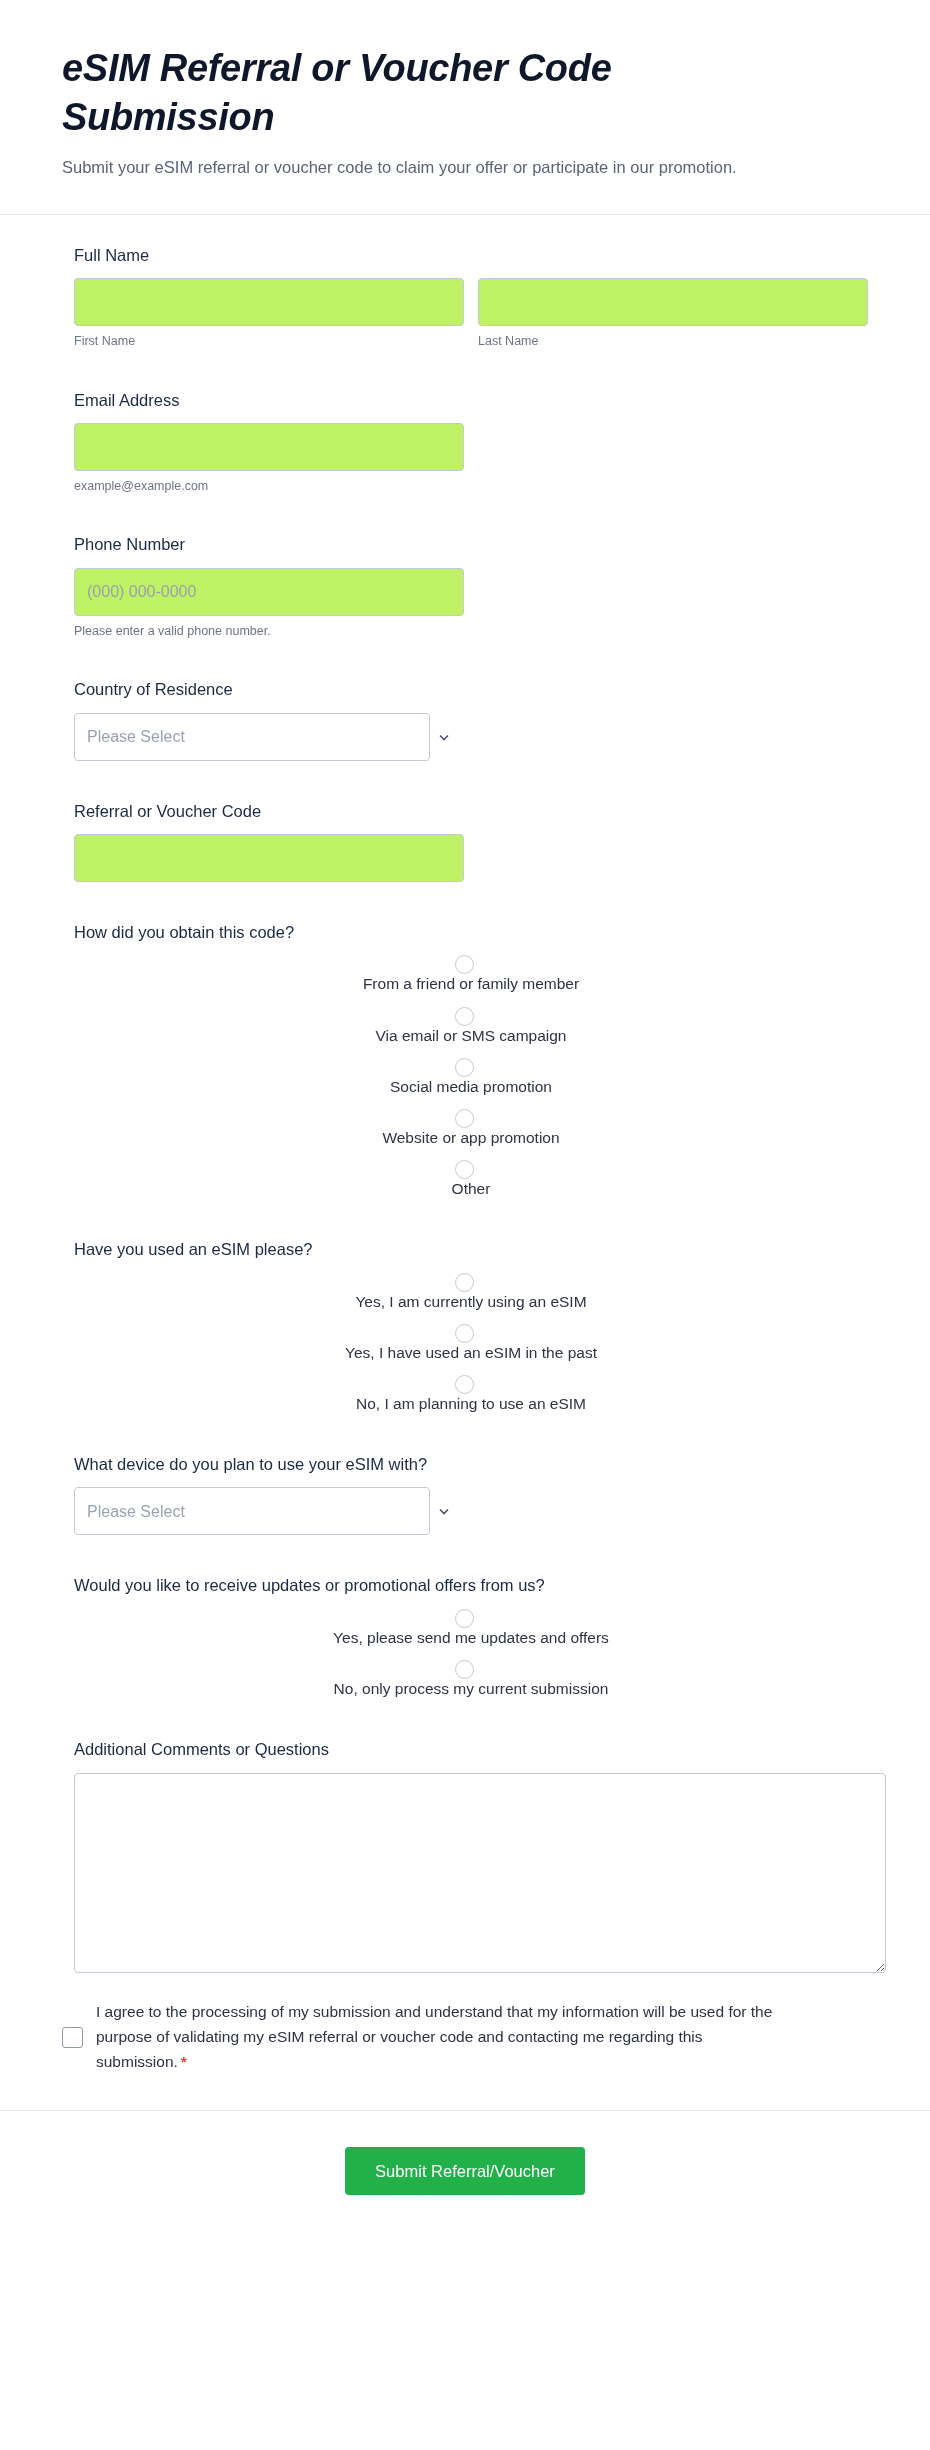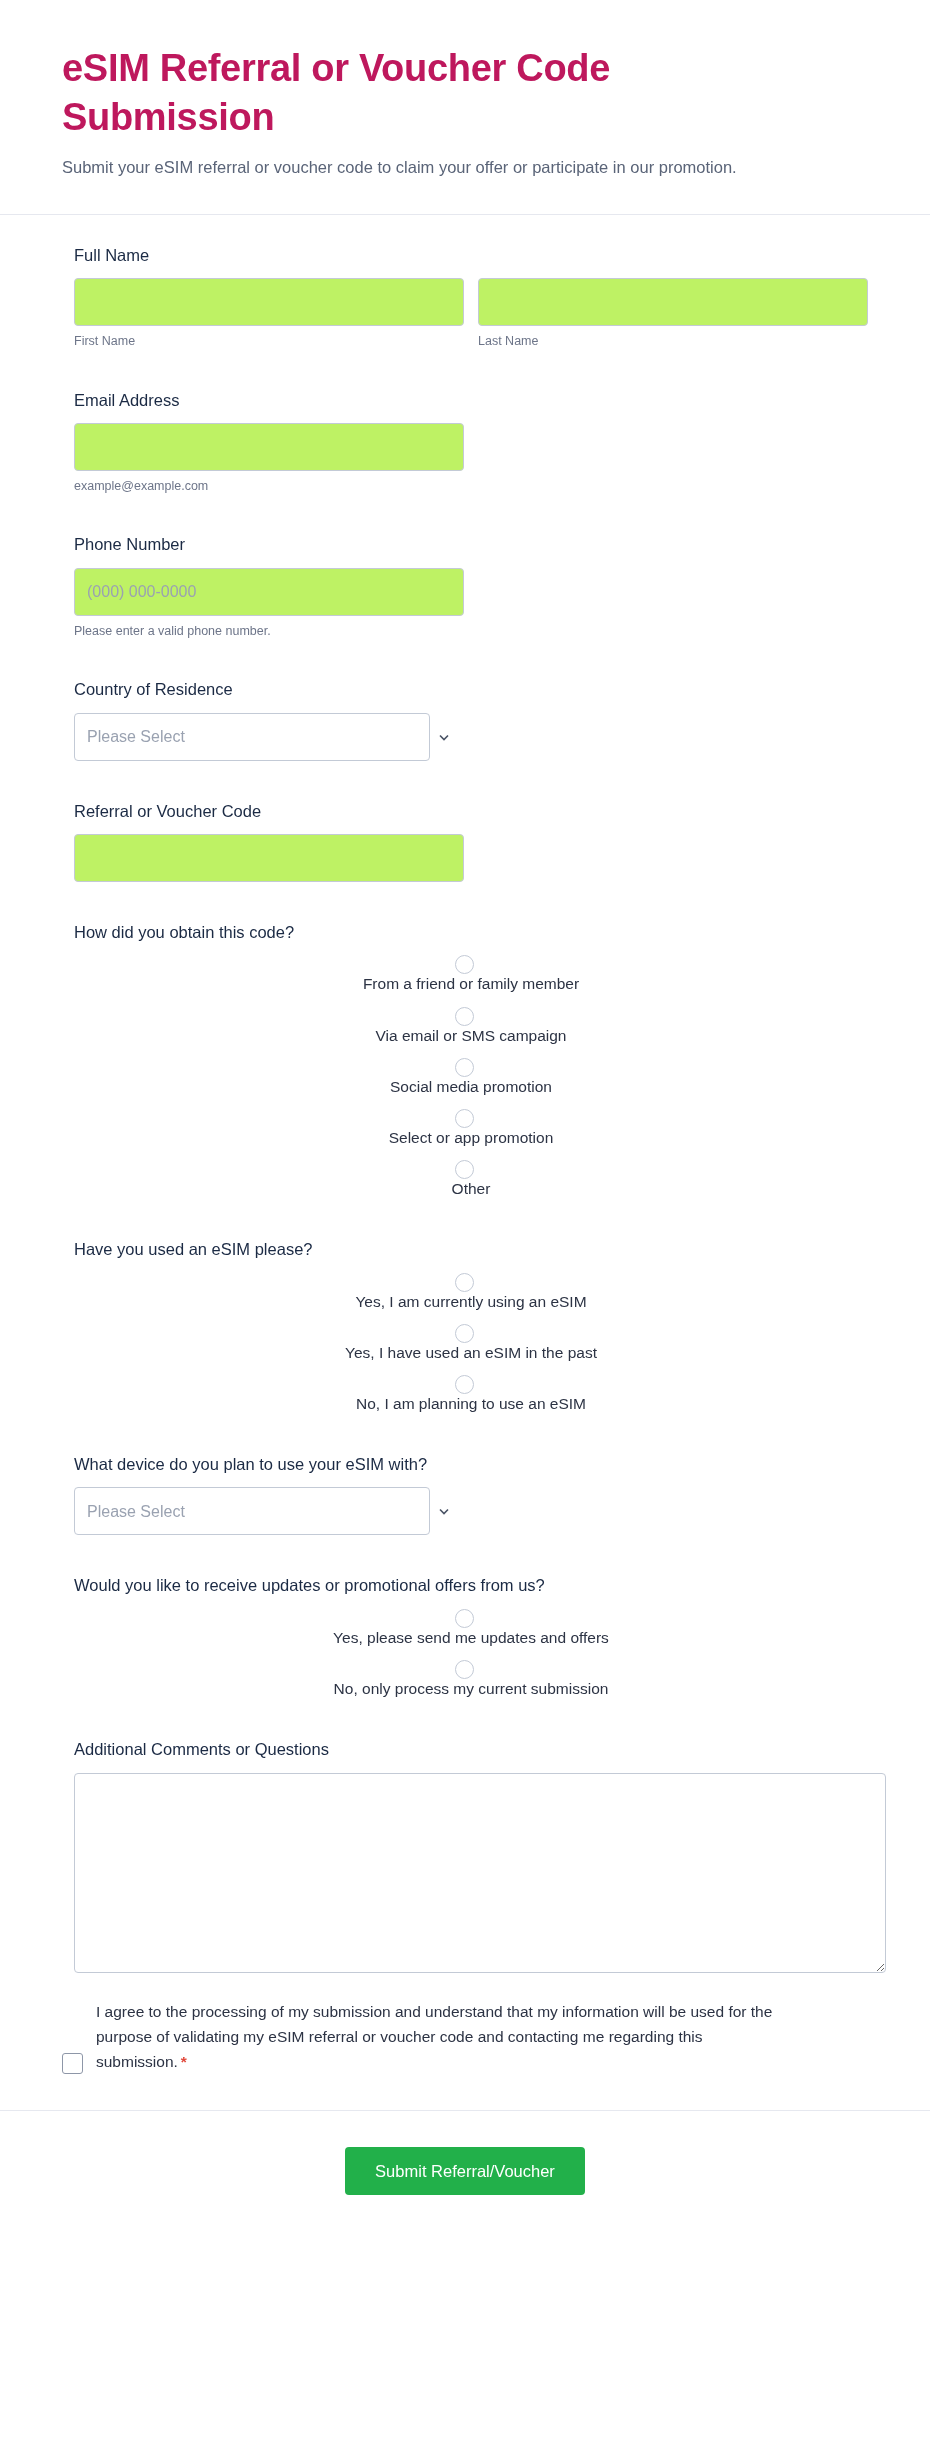--- a/index.html
+++ b/index.html
@@ -24,24 +24,25 @@
 
   
   .form-header {
     padding: 44px 62px 34px 62px;
     border-bottom: 1px solid #e6e8ef;
   }
   .form-title {
     font-size: 38px;
     line-height: 1.28;
     font-weight: bold;
-    color: #be185d;
+    color: #0f172a;
     margin: 0 0 14px 0;
     max-width: 640px;
     letter-spacing: -0.3px;
+    font-style: italic;
   }
   .form-subtitle {
     font-size: 16.5px;
     line-height: 1.5;
     color: #5a6478;
     margin: 0;
     max-width: 790px;
     font-weight: normal;
   }
 
@@ -155,21 +156,21 @@
     padding: 10px 12px;
     outline: none;
     resize: vertical;
   }
 
   
   .consent-block {
     margin-top: 14px;
     margin-bottom: 36px;
     display: flex;
-    align-items: flex-end;
+    align-items: center;
   }
   .consent-box {
     width: 21px;
     height: 21px;
     border: 1.5px solid #8e97a8;
     border-radius: 3px;
     background: #fff;
     flex: 0 0 auto;
     margin-right: 13px;
     margin-top: 2px;
@@ -282,21 +283,21 @@
         <div class="radio-row">
           <span class="radio-dot"></span>
           <span class="radio-text">Via email or SMS campaign</span>
         </div>
         <div class="radio-row">
           <span class="radio-dot"></span>
           <span class="radio-text">Social media promotion</span>
         </div>
         <div class="radio-row">
           <span class="radio-dot"></span>
-          <span class="radio-text">Select or app promotion</span>
+          <span class="radio-text">Website or app promotion</span>
         </div>
         <div class="radio-row">
           <span class="radio-dot"></span>
           <span class="radio-text">Other</span>
         </div>
       </div>
     </div>
 
     <div class="gap-lg"></div>
 

